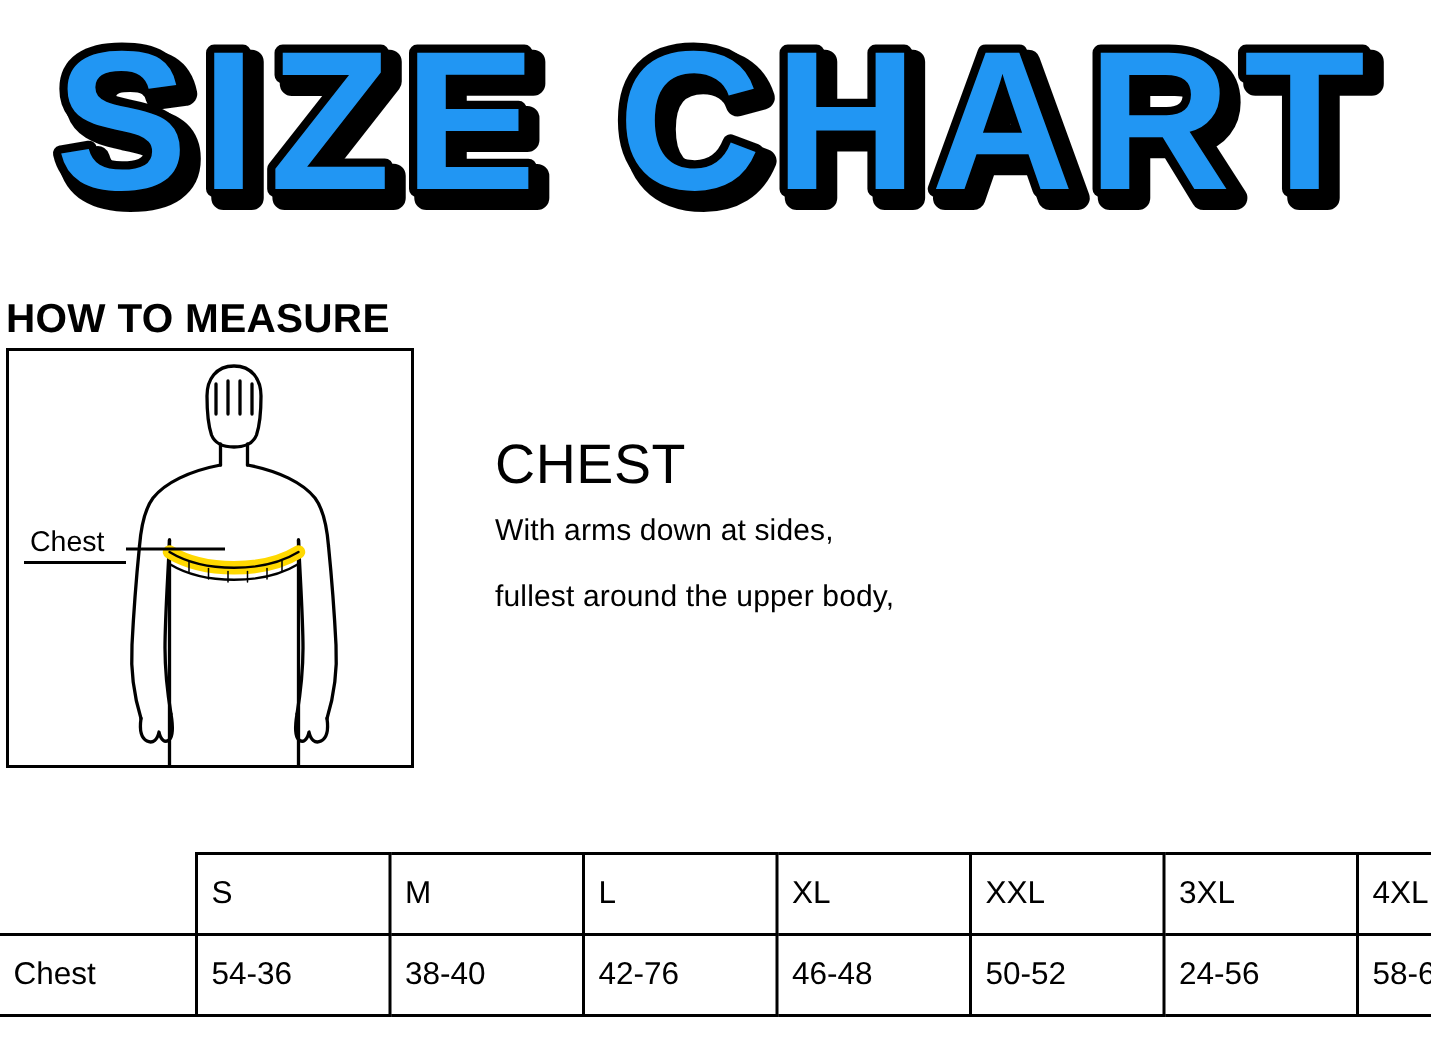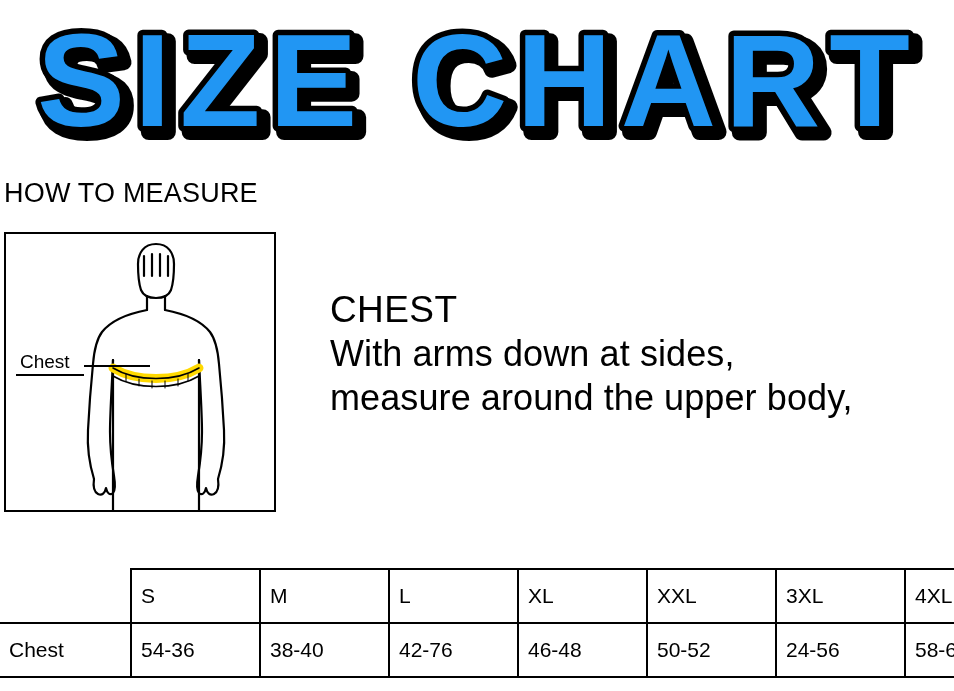--- a/index.html
+++ b/index.html
@@ -25,23 +25,23 @@
     height: 150px;
   }
   .title-svg {
     display: block;
   }
 
   
   .how-to-measure {
     position: absolute;
     left: 4px;
-    top: 178px;
+    top: 197px;
     font-size: 27px;
-    font-weight: normal;
+    font-weight: bold;
     letter-spacing: 0.2px;
     font-family: "Liberation Sans", sans-serif;
   }
 
   
   .figure-box {
     position: absolute;
     left: 4px;
     top: 232px;
     width: 272px;
@@ -85,21 +85,21 @@
     top: 288px;
     width: 600px;
   }
   .desc-title {
     font-size: 37px;
     line-height: 44px;
     letter-spacing: 0.4px;
     font-family: "Liberation Sans", sans-serif;
   }
   .desc-body {
-    font-size: 36px;
+    font-size: 20px;
     line-height: 44px;
     letter-spacing: 0.1px;
     font-family: "Liberation Sans", sans-serif;
   }
 
   
   .size-table-wrap {
     position: absolute;
     left: 0px;
     top: 568px;
@@ -185,21 +185,21 @@
     </g>
   </svg>
 </div>
 <div class="chest-label">Chest</div>
 <div class="chest-underline"></div>
 <div class="chest-leader"></div>
 
 <div class="desc">
   <div class="desc-title">CHEST</div>
   <div class="desc-body">With arms down at sides,</div>
-  <div class="desc-body">measure around the upper body,</div>
+  <div class="desc-body">fullest around the upper body,</div>
 </div>
 
 <div class="size-table-wrap">
   <table class="size-table">
     <tbody>
       <tr>
         <td class="corner col-label"></td>
         <td class="col-size">S</td>
         <td class="col-size">M</td>
         <td class="col-size">L</td>

